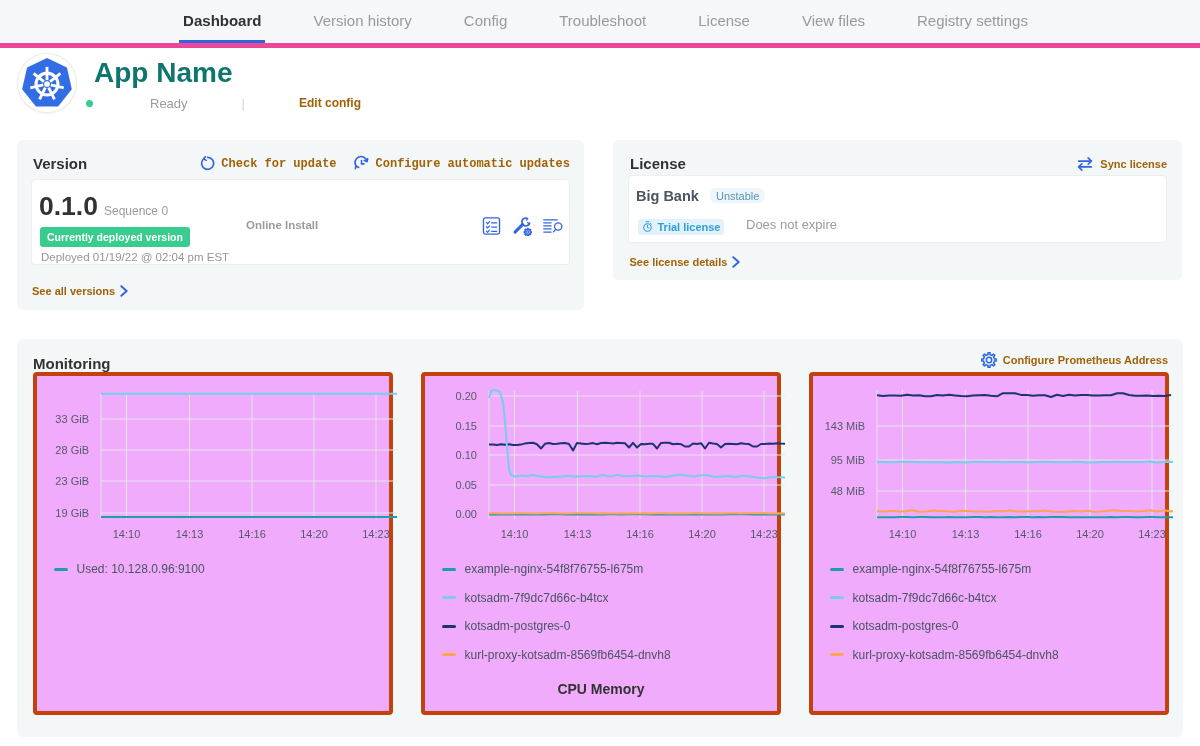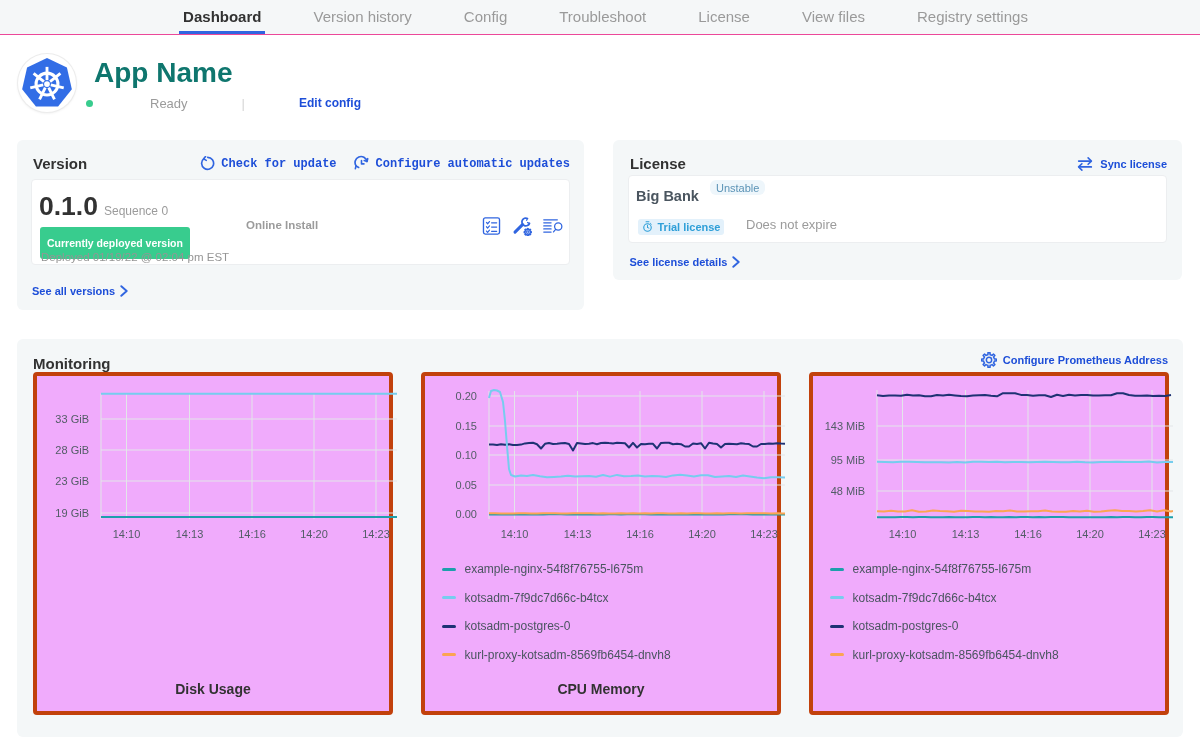--- a/index.html
+++ b/index.html
@@ -1,24 +1,24 @@
 <!DOCTYPE html>
 <html><head>
 <meta charset="utf-8">
 <style>
 * { margin:0; padding:0; box-sizing:border-box; }
 html,body { width:1200px; height:746px; overflow:hidden; background:#fff;
   font-family:"Liberation Sans", sans-serif; }
 body { position:relative; }
 a { text-decoration:none; }
-.blue { color:#1d4ed8; }
+.blue { color:#a16207; }
 .abs { position:absolute; }
 
 
-.nav { height:35px; background:#f5f7f8; border-bottom:1px solid #ec4899;
+.nav { height:48px; background:#f5f7f8; border-bottom:5px solid #ec4899;
   display:flex; justify-content:center; padding-left:11px; }
 .nav .tab { font-size:15px; color:#9a9a9a; margin:0 22px; display:flex;
   align-items:center; padding:1px 4px 0 4px; border-bottom:3px solid transparent; }
 .nav .tab.active { color:#323232; font-weight:bold; border-bottom-color:#3065e0; }
 
 
 .appicon { left:18px; top:54px; width:58px; height:58px; border-radius:50%;
   background:#fff; box-shadow:0 0 0 1px #ececec, 0 1px 3px rgba(0,0,0,.10);
   display:flex; align-items:center; justify-content:center; }
 .h1 { left:94px; top:59px; font-size:28px; font-weight:bold; color:#0f766e; line-height:28px; }
@@ -37,39 +37,39 @@
 .link svg { margin-right:6px; }
 
 
 #vcard { left:17px; top:140px; width:567px; height:170px; }
 #vhead { left:16px; top:15px; }
 #vlinks { position:absolute; right:14px; top:15px; display:flex; }
 #vlinks .link { margin-left:16px; font-size:12px;font-family:Liberation Mono, monospace; }
 #vinner { left:14px; top:39px; width:539px; height:86px; }
 .vnum { position:absolute; left:7px; top:11.5px; font-size:26.5px; font-weight:bold; color:#323232; line-height:28px; }
 .vseq { position:absolute; left:72px; top:24px; font-size:12px; color:#9b9b9b; }
-.badge-green { position:absolute; left:8px; top:47px; height:32px; background:#38cc8e;
+.badge-green { position:absolute; left:8px; top:47px; height:20px; background:#38cc8e;
   color:#fff; font-size:10.5px; font-weight:bold; padding:0 7px; border-radius:3px;
   display:flex; align-items:center; }
 .vdep { position:absolute; left:9px; top:71px; font-size:11.5px; color:#959595; }
 .vmid { position:absolute; left:214px; top:39px; font-size:11.5px; font-weight:bold; color:#9b9b9b; }
 .vicons { position:absolute; right:5px; top:36px; display:flex; align-items:center; }
 .vicons a { margin-left:11px; display:flex; }
 .seeall { position:absolute; left:15px; top:144.5px; font-size:11px; font-weight:bold;
   display:flex; align-items:center; }
 .chev svg { display:block; }
 .chev { margin-left:5px; display:flex; align-items:center; }
 
 
 #lcard { left:613px; top:140px; width:569px; height:140px; }
 #lhead { left:17px; top:15px; }
 #llink { position:absolute; right:15px; top:16px; font-size:11px; }
 #linner { left:15px; top:35px; width:539px; height:68px; }
 .lname { position:absolute; left:7px; top:12px; font-size:14.5px; font-weight:bold; color:#4a555f; }
-.chan { position:absolute; left:81px; top:4px; height:15px; background:#eef6fb; color:#5b93b6;
+.chan { position:absolute; left:81px; top:12px; height:15px; background:#eef6fb; color:#5b93b6;
   font-size:11px; padding:2px 6px; border-radius:6px; display:flex; align-items:center; }
 .trial { position:absolute; left:9px; top:42.5px; height:16.5px; background:#e3f1fb; color:#2f9fd8;
   font-size:11px; font-weight:bold; padding:1px 4px 1px 4px; border-radius:3px;
   display:flex; align-items:center; }
 .trial svg { margin-right:4.5px; }
 .noexp { position:absolute; left:117px; top:41px; font-size:13px; color:#9b9b9b; }
 #lsee { top:115.5px; left:16.5px; }
 
 
 #mon { left:17px; top:339px; width:1166px; height:398px; }
@@ -235,22 +235,25 @@
         <text x="52" y="77.8" text-anchor="end" font-size="11" fill="#525c66">28 GiB</text>
         <text x="52" y="108.8" text-anchor="end" font-size="11" fill="#525c66">23 GiB</text>
         <text x="52" y="140.8" text-anchor="end" font-size="11" fill="#525c66">19 GiB</text>
         <text x="89.5" y="162" text-anchor="middle" font-size="11" fill="#525c66">14:10</text>
         <text x="152.5" y="162" text-anchor="middle" font-size="11" fill="#525c66">14:13</text>
         <text x="215" y="162" text-anchor="middle" font-size="11" fill="#525c66">14:16</text>
         <text x="277" y="162" text-anchor="middle" font-size="11" fill="#525c66">14:20</text>
         <text x="339" y="162" text-anchor="middle" font-size="11" fill="#525c66">14:23</text>
       </svg>
     <div class="legend">
+      <div class="legrow">
+          <span class="legmark" style="background:#1d9fab"></span>
+          <span class="lt">Used: 10.128.0.96:9100</span>
+        </div>
     </div>
-    <div class="ctitle">Disk Usage</div>
   </div>
   <div class="chart" id="c2">
       <svg class="plot" width="360" height="170" viewBox="0 0 360 170">
         <line x1="64" y1="20" x2="360" y2="20" stroke="#e3e6e9" stroke-width="1"></line>
         <line x1="64" y1="50" x2="360" y2="50" stroke="#e3e6e9" stroke-width="1"></line>
         <line x1="64" y1="79" x2="360" y2="79" stroke="#e3e6e9" stroke-width="1"></line>
         <line x1="64" y1="109" x2="360" y2="109" stroke="#e3e6e9" stroke-width="1"></line>
         <line x1="64" y1="138" x2="360" y2="138" stroke="#e3e6e9" stroke-width="1"></line>
         <line x1="64" y1="15" x2="64" y2="143" stroke="#e3e6e9" stroke-width="1"></line>
         <line x1="89.5" y1="15" x2="89.5" y2="143" stroke="#e3e6e9" stroke-width="1"></line>

